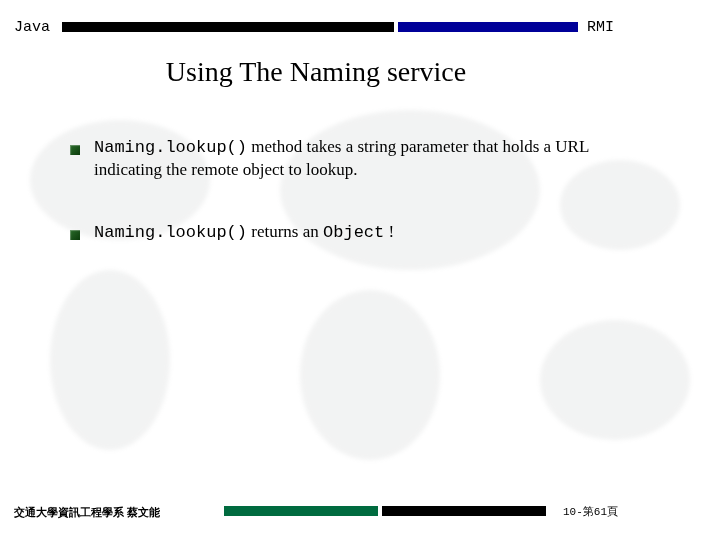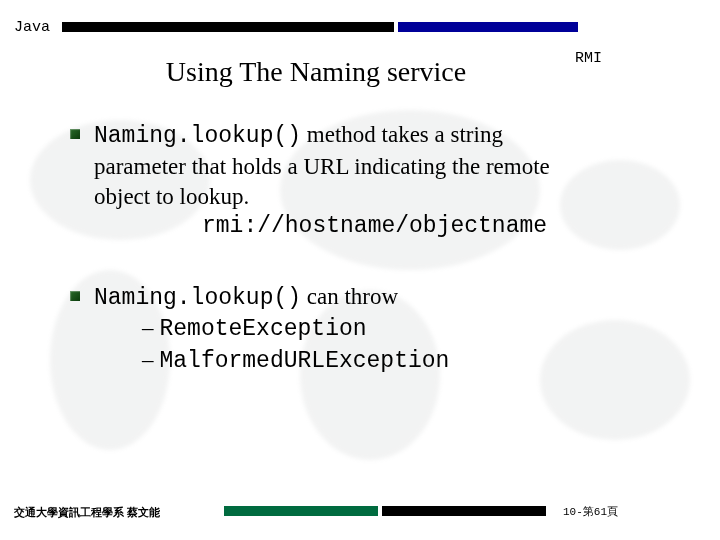--- a/index.html
+++ b/index.html
@@ -52,21 +52,21 @@
     height: 20px;
   }
   .hdr-left, .hdr-right {
     position: absolute;
     top: 0;
     font-family: "Courier New", Courier, monospace;
     font-size: 15px;
     line-height: 20px;
   }
   .hdr-left  { left: 0; }
-  .hdr-right { right: 16px; margin-top: 31px; }
+  .hdr-right { right: 4px; }
   .hdr-bar {
     position: absolute;
     top: 4px;
     height: 10px;
     background: #000;
   }
   .hdr-bar.black { left: 48px; right: 224px; }
   .hdr-bar.blue  { background: #000099; right: 40px; width: 180px; }
 
   .title {
@@ -74,24 +74,24 @@
     top: 56px;
     left: 0;
     right: 0;
     text-align: center;
     font-size: 28px;
     font-weight: 400;
   }
 
   .content {
     position: absolute;
-    top: 120px;
+    top: 136px;
     left: 70px;
     right: 40px;
-    font-size: 23px;
+    font-size: 17px;
     line-height: 1.3;
   }
 
   .bullet {
     position: relative;
     padding-left: 24px;
     margin-bottom: 6px;
   }
   .bullet::before {
     content: "";
@@ -160,35 +160,28 @@
     <div class="hdr-bar blue"></div>
     <span class="hdr-right">RMI</span>
   </div>
 
   <div class="title">Using The Naming service</div>
 
   <div class="content">
 
     <div class="bullet">
       <span class="mono">Naming.lookup()</span><span> method takes a string parameter that holds a URL indicating the remote object to lookup.</span>
-      <div class="indent-url mono">rmi://hostname/objectname</div>
     </div>
 
     <div class="gap"></div>
 
+    <div class="bullet">
+      <span class="mono">Naming.lookup()</span><span> returns an </span><span class="mono">Object</span><span> !</span>
+    </div>
 
-    <div class="bullet">
-      <span class="mono">Naming.lookup()</span><span> can throw</span>
-      <div class="sub">
-        <span class="dash">–</span><span class="mono">RemoteException</span>
-      </div>
-      <div class="sub">
-        <span class="dash">–</span><span class="mono">MalformedURLException</span>
-      </div>
-    </div>
 
   </div>
 
   <div class="footer">
     <span class="ftr-left">交通大學資訊工程學系 蔡文能</span>
     <div class="ftr-bar green"></div>
     <div class="ftr-bar black"></div>
     <span class="ftr-right">10-第61頁</span>
   </div>
 

